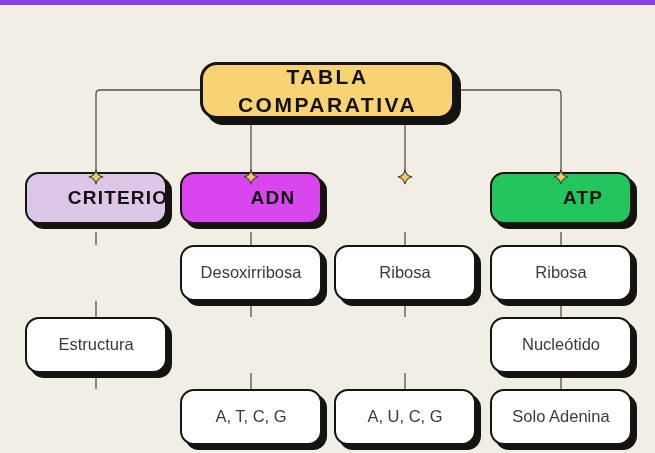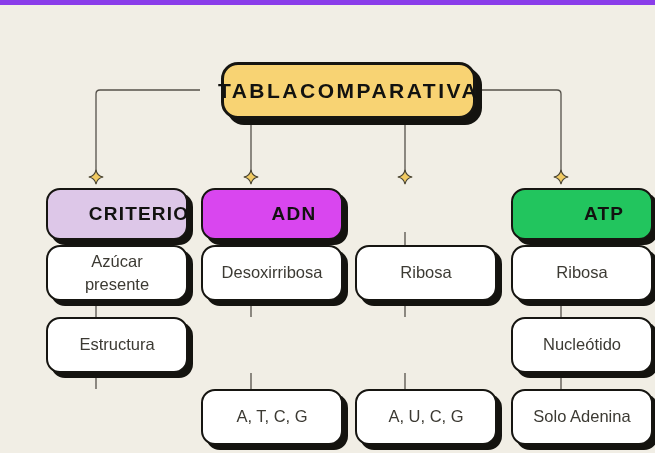--- a/index.html
+++ b/index.html
@@ -25,41 +25,40 @@
     height: 453px;
   }
   .box {
     position: absolute;
     box-sizing: border-box;
     background: #ffffff;
     border: 2px solid #161511;
     border-radius: 14px;
     box-shadow: 5px 5px 0 #14130f;
     display: flex;
-    flex-direction: row;
+    flex-direction: column;
     align-items: center;
     justify-content: center;
-    text-align: center;
+    text-align: left;
     color: #121210;
-    margin-left: 21px;
   }
   .title-box {
     left: 200px; top: 62px;
     width: 255px; height: 57px;
     border-width: 3px;
     border-radius: 17px;
     box-shadow: 6px 6px 0 #14130f;
     background: #f8d373;
     font-weight: bold;
     font-size: 21px;
     letter-spacing: 2.5px;
     line-height: 1.3;
   }
   .header-box {
-    top: 188px;
+    top: 172px;
     width: 142px; height: 52px;
     border-width: 2.5px;
     font-weight: bold;
     font-size: 19px;
     letter-spacing: 1.2px;
     padding-left: 44px;
   }
   .cell-box {
     width: 142px; height: 56px;
     font-size: 16.5px;
@@ -119,22 +118,20 @@
   <div class="box header-box col-1" style="background: rgb(221, 199, 232);">
     <span>CRITERIO</span>
   </div>
   <div class="box header-box col-2" style="background: #d946ef;">
     <span>ADN</span>
   </div>
   <div class="box header-box col-4" style="background: #22c55e;">
     <span>ATP</span>
   </div>
 
-  <div class="box cell-box col-1 row-1">Azúcar
-presente</div>
   <div class="box cell-box col-2 row-1">Desoxirribosa</div>
   <div class="box cell-box col-3 row-1">Ribosa</div>
   <div class="box cell-box col-4 row-1">Ribosa</div>
 
   <div class="box cell-box col-1 row-2">Estructura</div>
   <div class="box cell-box col-4 row-2">Nucleótido</div>
 
   <div class="box cell-box col-2 row-3">A, T, C, G</div>
   <div class="box cell-box col-3 row-3">A, U, C, G</div>
   <div class="box cell-box col-4 row-3">Solo Adenina</div>

